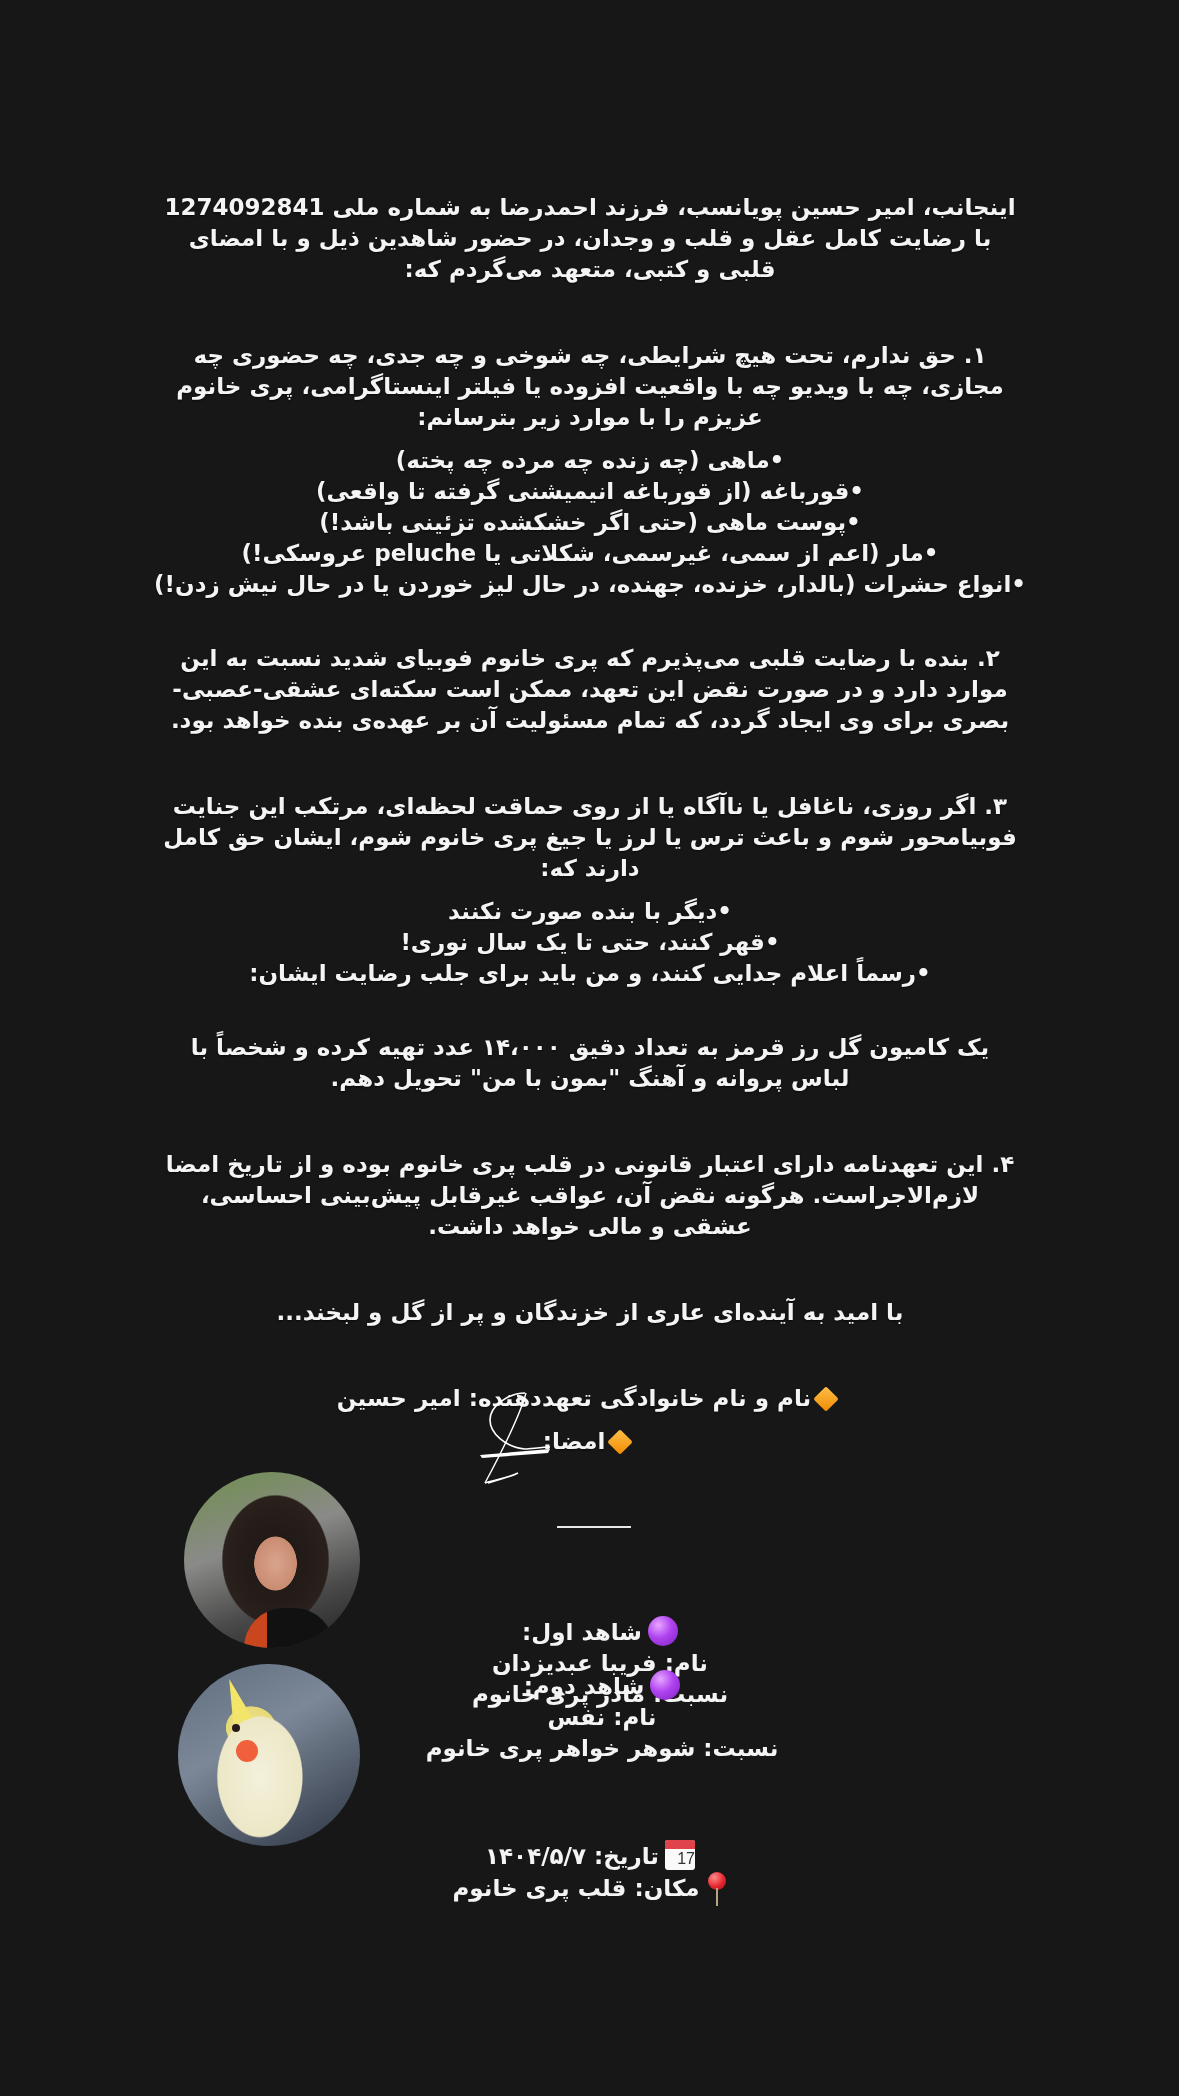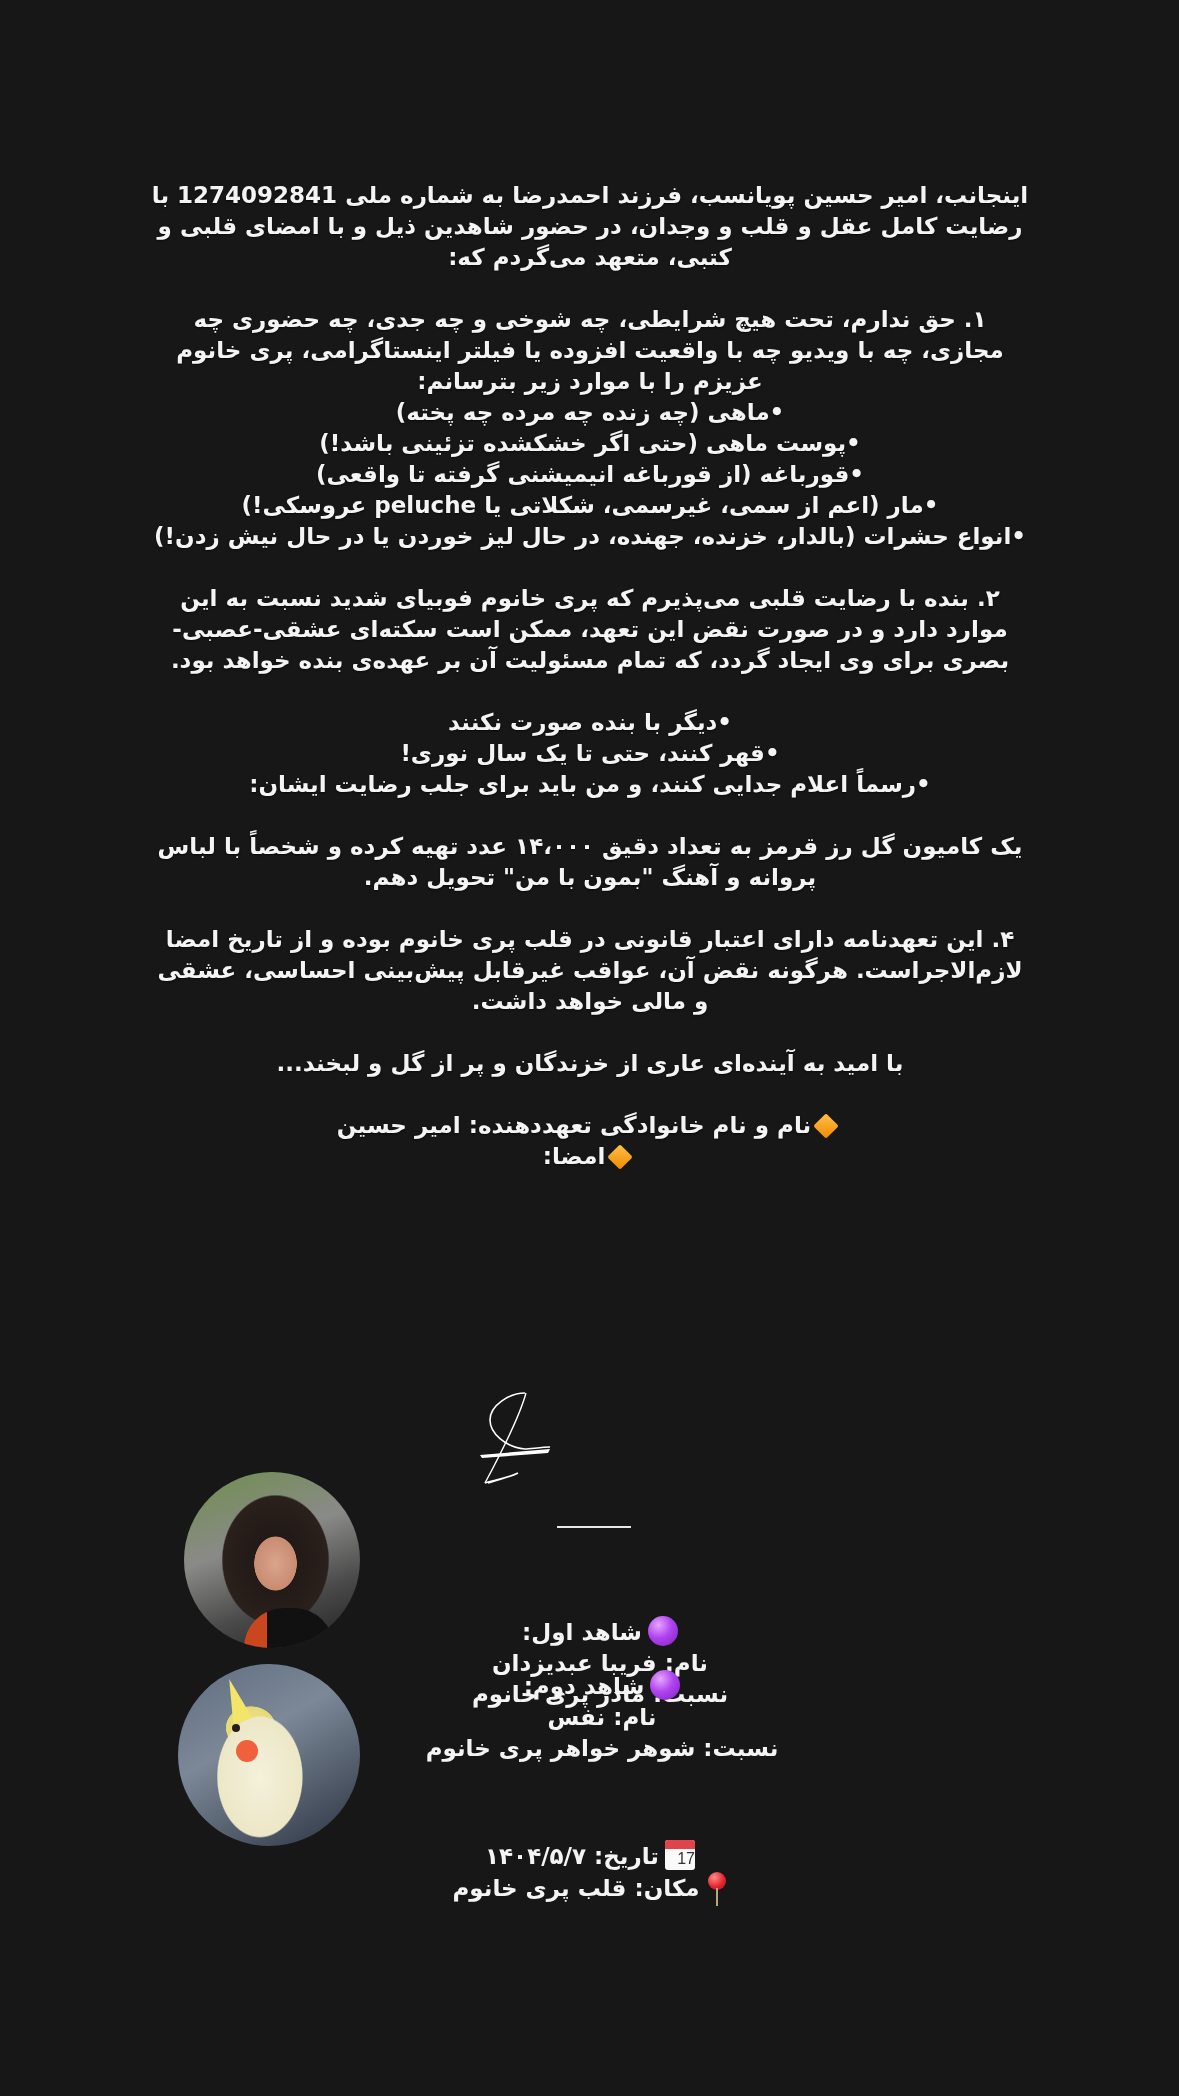--- a/index.html
+++ b/index.html
@@ -20,21 +20,21 @@
       left: 150px;
       top: 180px;
       width: 880px;
       direction: rtl;
       text-align: center;
       font-weight: bold;
       font-size: 23px;
       line-height: 31px;
       text-shadow: 0 1px 2px rgba(0,0,0,0.6);
     }
-    .para { margin: 0; }
+    .para { margin: 12px; }
     .gap { height: 31px; }
     .bullet { display: block; }
     .diamond {
       display: inline-block;
       width: 18px; height: 18px;
       background: linear-gradient(135deg, #ffc04a, #f08a00);
       transform: rotate(45deg);
       margin: 0 8px 0 6px;
       vertical-align: -2px;
       border-radius: 2px;
@@ -157,29 +157,30 @@
   </style>
 </head>
 <body>
 
 <div class="doc">
   <p class="para">اینجانب، امیر حسین پویانسب، فرزند احمدرضا به شماره ملی 1274092841 با رضایت کامل عقل و قلب و وجدان، در حضور شاهدین ذیل و با امضای قلبی و کتبی، متعهد می‌گردم که:</p>
   <div class="gap"></div>
 
   <p class="para">۱. حق ندارم، تحت هیچ شرایطی، چه شوخی و چه جدی، چه حضوری چه مجازی، چه با ویدیو چه با واقعیت افزوده یا فیلتر اینستاگرامی، پری خانوم عزیزم را با موارد زیر بترسانم:</p>
   <span class="bullet">•ماهی (چه زنده چه مرده چه پخته)</span>
+  <span class="bullet">•قورباغه (از قورباغه انیمیشنی گرفته تا واقعی)</span>
   <span class="bullet">•پوست ماهی (حتی اگر خشکشده تزئینی باشد!)</span>
-  <span class="bullet">•قورباغه (از قورباغه انیمیشنی گرفته تا واقعی)</span>
   <span class="bullet">•مار (اعم از سمی، غیرسمی، شکلاتی یا peluche عروسکی!)</span>
   <span class="bullet">•انواع حشرات (بالدار، خزنده، جهنده، در حال لیز خوردن یا در حال نیش زدن!)</span>
   <div class="gap"></div>
 
   <p class="para">۲. بنده با رضایت قلبی می‌پذیرم که پری خانوم فوبیای شدید نسبت به این موارد دارد و در صورت نقض این تعهد، ممکن است سکته‌ای عشقی-عصبی-بصری برای وی ایجاد گردد، که تمام مسئولیت آن بر عهده‌ی بنده خواهد بود.</p>
   <div class="gap"></div>
 
+  <p class="para">۳. اگر روزی، ناغافل یا ناآگاه یا از روی حماقت لحظه‌ای، مرتکب این جنایت فوبیامحور شوم و باعث ترس یا لرز یا جیغ پری خانوم شوم، ایشان حق کامل دارند که:</p>
   <span class="bullet">•دیگر با بنده صورت نکنند</span>
   <span class="bullet">•قهر کنند، حتی تا یک سال نوری!</span>
   <span class="bullet">•رسماً اعلام جدایی کنند، و من باید برای جلب رضایت ایشان:</span>
   <div class="gap"></div>
   <p class="para">یک کامیون گل رز قرمز به تعداد دقیق ۱۴،۰۰۰ عدد تهیه کرده و شخصاً با لباس پروانه و آهنگ "بمون با من" تحویل دهم.</p>
   <div class="gap"></div>
 
   <p class="para">۴. این تعهدنامه دارای اعتبار قانونی در قلب پری خانوم بوده و از تاریخ امضا لازم‌الاجراست. هرگونه نقض آن، عواقب غیرقابل پیش‌بینی احساسی، عشقی و مالی خواهد داشت.</p>
   <div class="gap"></div>
 

